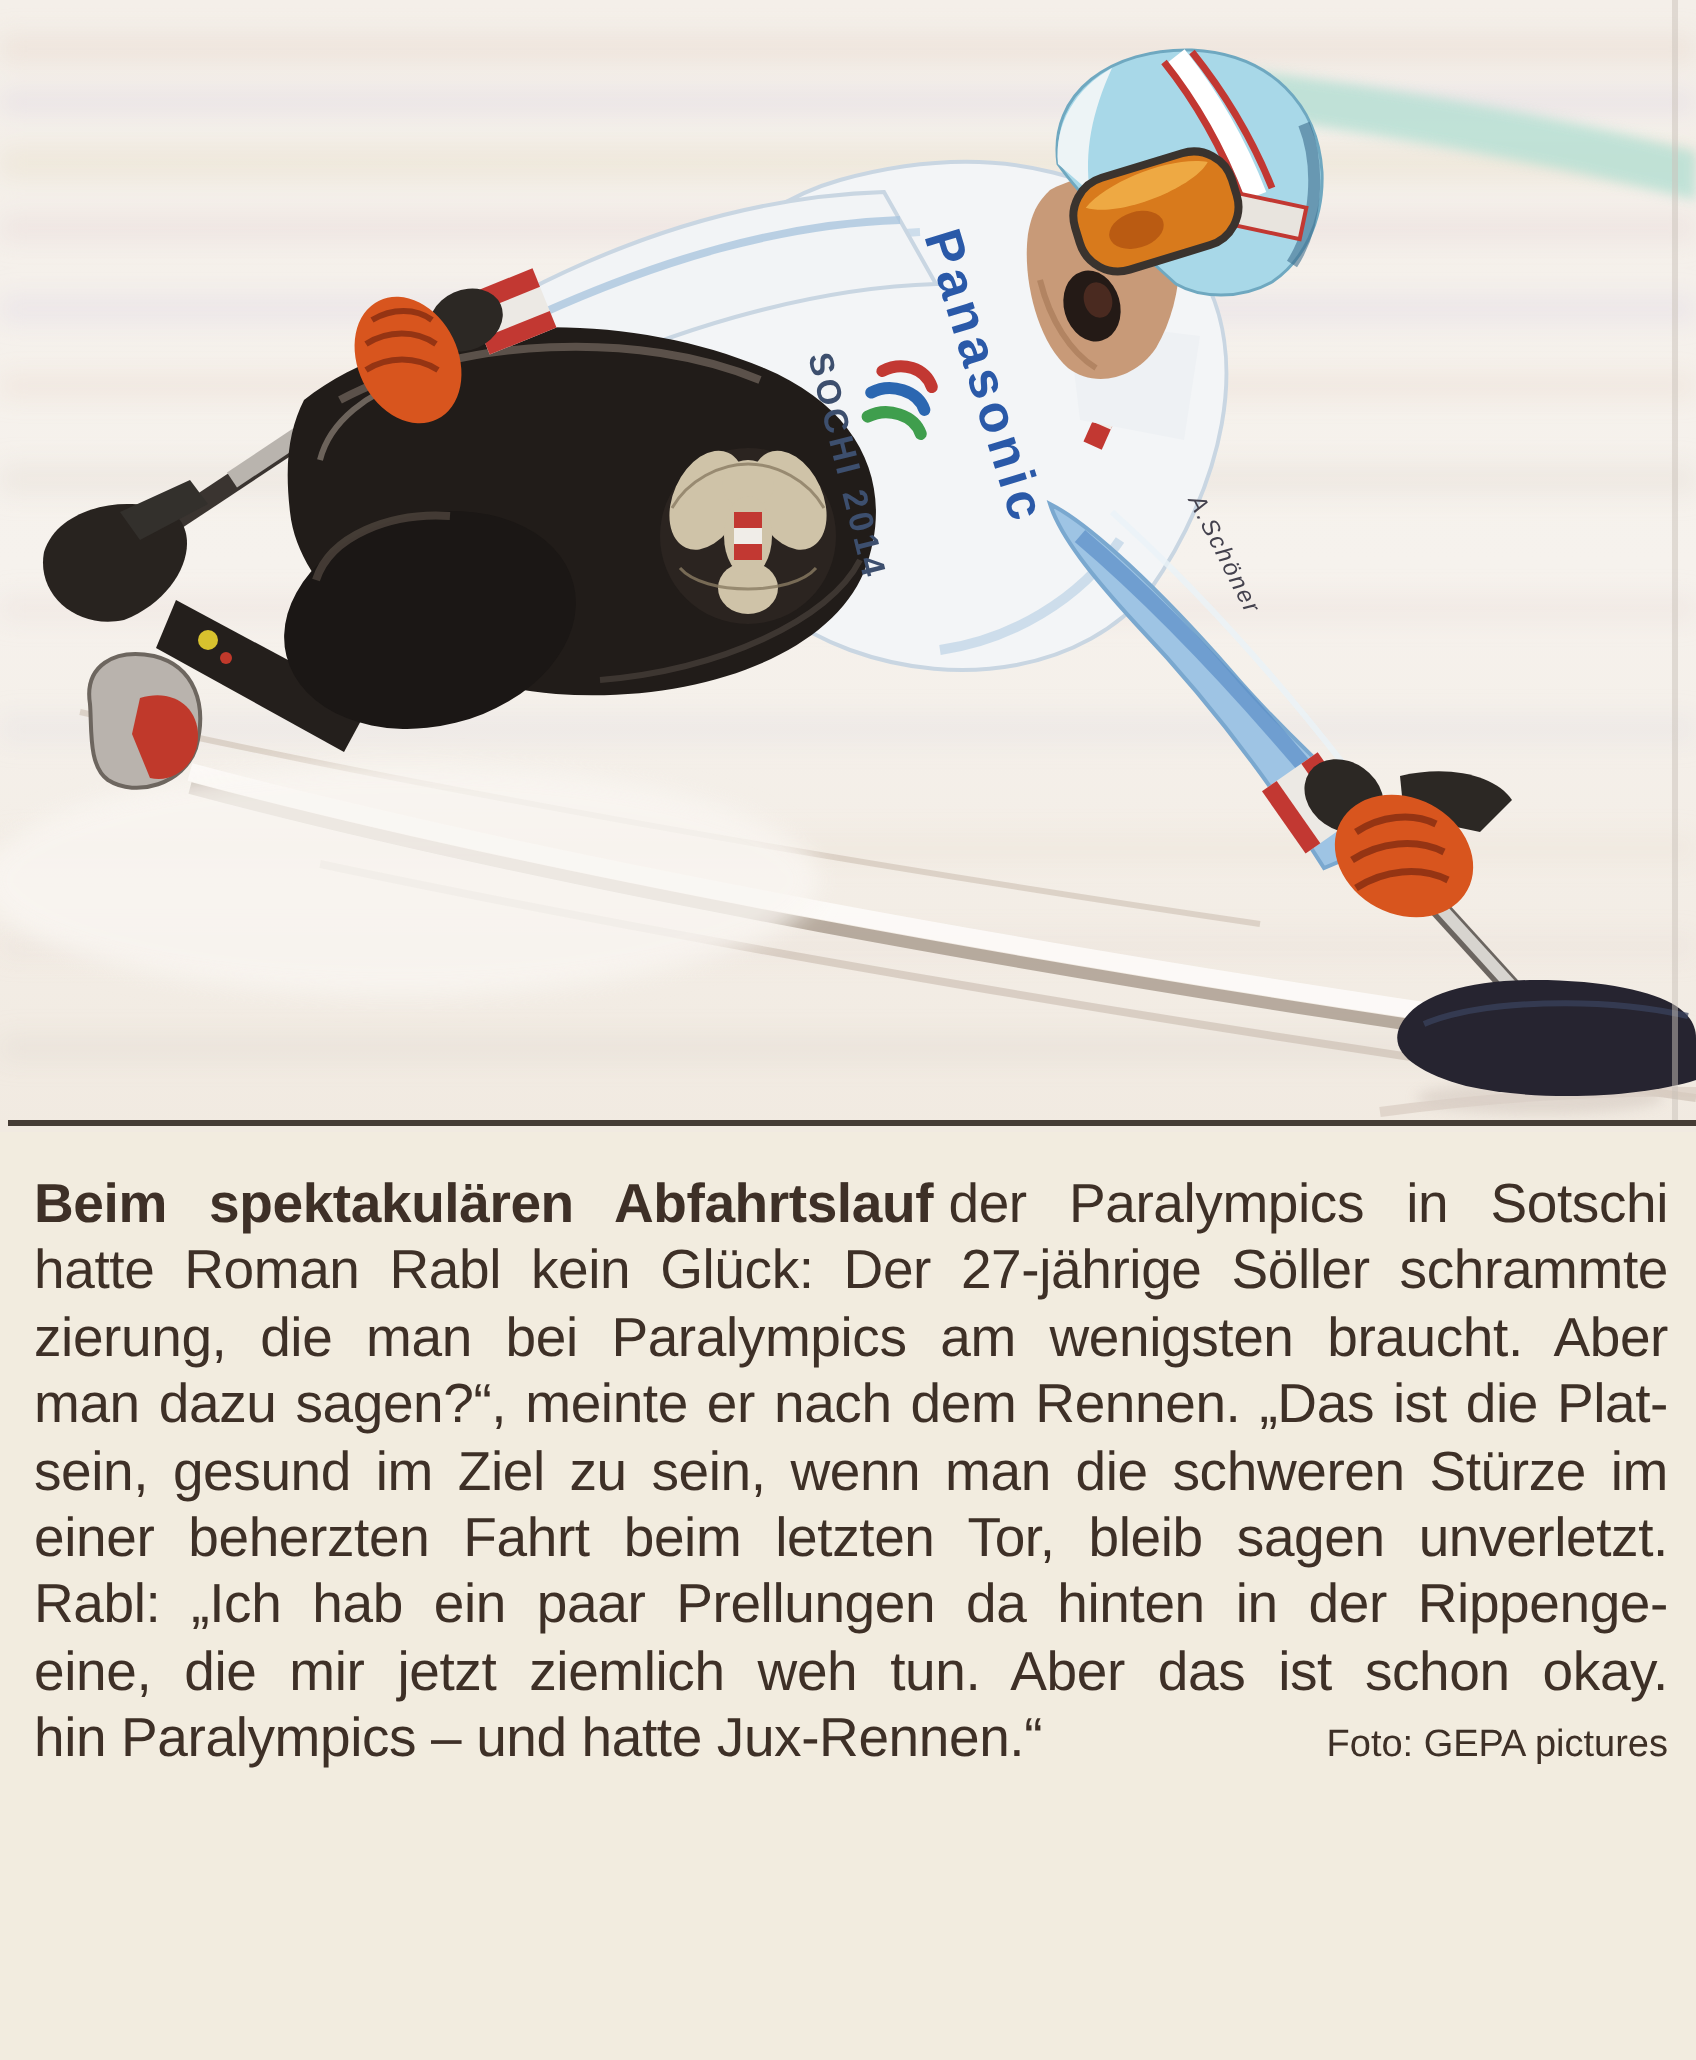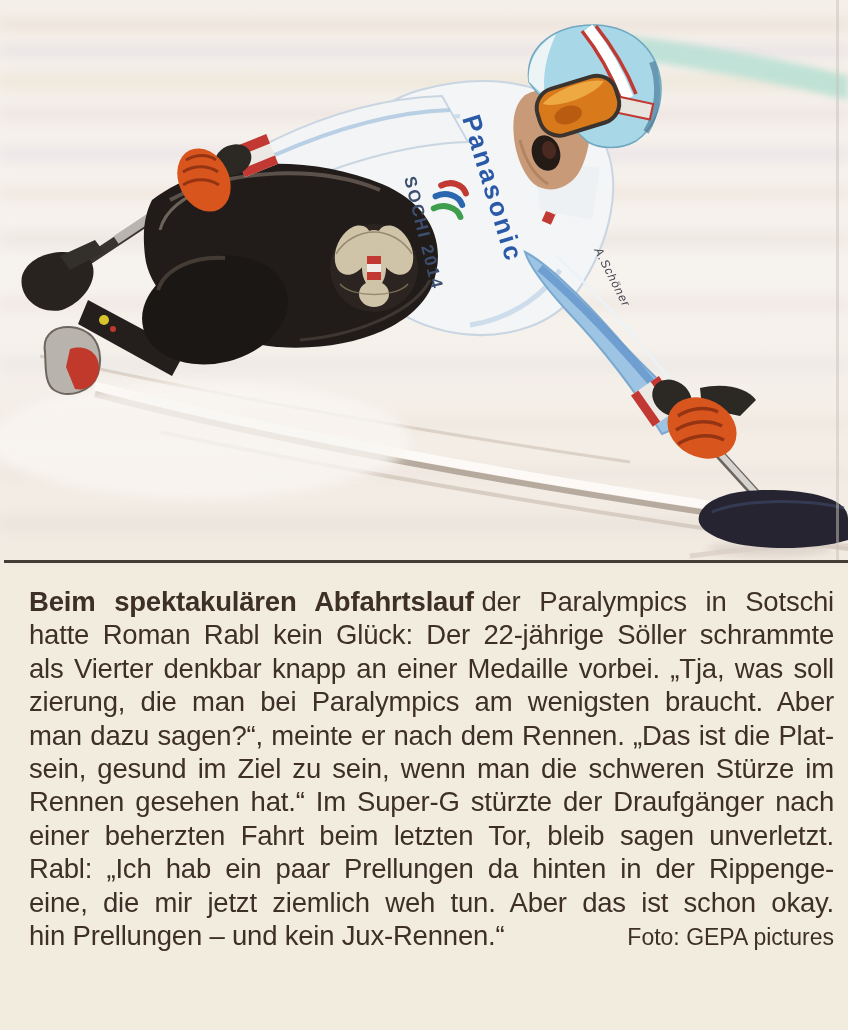--- a/index.html
+++ b/index.html
@@ -5,33 +5,33 @@
   html,body { margin:0; padding:0; }
   body {
     width:848px; height:1030px; overflow:hidden;
     background:#f2ecdf;
     font-family:"Liberation Sans", sans-serif;
   }
   .page { position:relative; width:848px; height:1030px; }
   .photo-wrap { width:848px; height:566px; overflow:hidden; }
   .photo-wrap svg { display:block; }
   .article {
-    padding:19px 14px 0 29px;
+    padding:19px 14px 0 17px;
     color:#3e3027;
     font-size:27.5px;
     line-height:33.4px;
     letter-spacing:-0.2px;
   }
   .text-line { text-align:justify; text-align-last:justify; }
   .text-line .bold { font-weight:bold; margin-right:0.28em; }
   .last-line {
     display:flex; justify-content:space-between; align-items:baseline;
     text-align:left; text-align-last:left;
   }
-  .credit { font-size:23px; letter-spacing:0; white-space:nowrap; padding-left:12px; }
+  .credit { font-size:19px; letter-spacing:0; white-space:nowrap; padding-left:12px; }
 </style>
 </head>
 <body>
 
 <div class="page">
 
   <div class="photo-wrap">
     <svg width="848" height="566" viewBox="0 0 848 566" xmlns="http://www.w3.org/2000/svg">
       <defs>
         <linearGradient id="snowGrad" x1="0" y1="0" x2="0" y2="1">
@@ -219,29 +219,27 @@
       <rect x="4" y="560" width="844" height="3" fill="#453c35"></rect>
       <rect x="836" y="0" width="3" height="560" fill="#c9c2ba" opacity="0.5"></rect>
     </svg>
   </div>
 
   <div class="article">
     <div class="text-line first">
       <span class="bold">Beim spektakulären Abfahrtslauf</span><span>der Paralympics in Sotschi</span>
     </div>
     <div id="body-lines">
-        <div class="text-line">hatte Roman Rabl kein Glück: Der 22-jährige Söller schrammte</div>
-        <div class="text-line">als Vierter denkbar knapp an einer Medaille vorbei.  „Tja, was soll</div>
+        <div class="text-line">hatte Roman Rabl kein Glück: Der 27-jährige Söller schrammte</div>
         <div class="text-line">zierung, die man bei Paralympics am wenigsten braucht. Aber</div>
         <div class="text-line">man dazu sagen?“, meinte er nach dem Rennen. „Das ist die Plat-</div>
         <div class="text-line">sein, gesund im Ziel zu sein, wenn man die schweren Stürze im</div>
-        <div class="text-line">Rennen gesehen hat.“ Im Super-G stürzte der Draufgänger nach</div>
         <div class="text-line">einer beherzten Fahrt beim letzten Tor, bleib sagen unverletzt.</div>
         <div class="text-line">Rabl: „Ich hab ein paar Prellungen da hinten in der Rippenge-</div>
         <div class="text-line">eine, die mir jetzt ziemlich weh tun. Aber das ist schon okay.</div>
       </div>
     <div class="text-line last-line">
-      <span>hin Prellungen – und kein Jux-Rennen.“</span>
+      <span>hin Paralympics – und hatte Jux-Rennen.“</span>
       <span class="credit">Foto: GEPA pictures</span>
     </div>
   </div>
 
 </div>
 
 </body></html>

